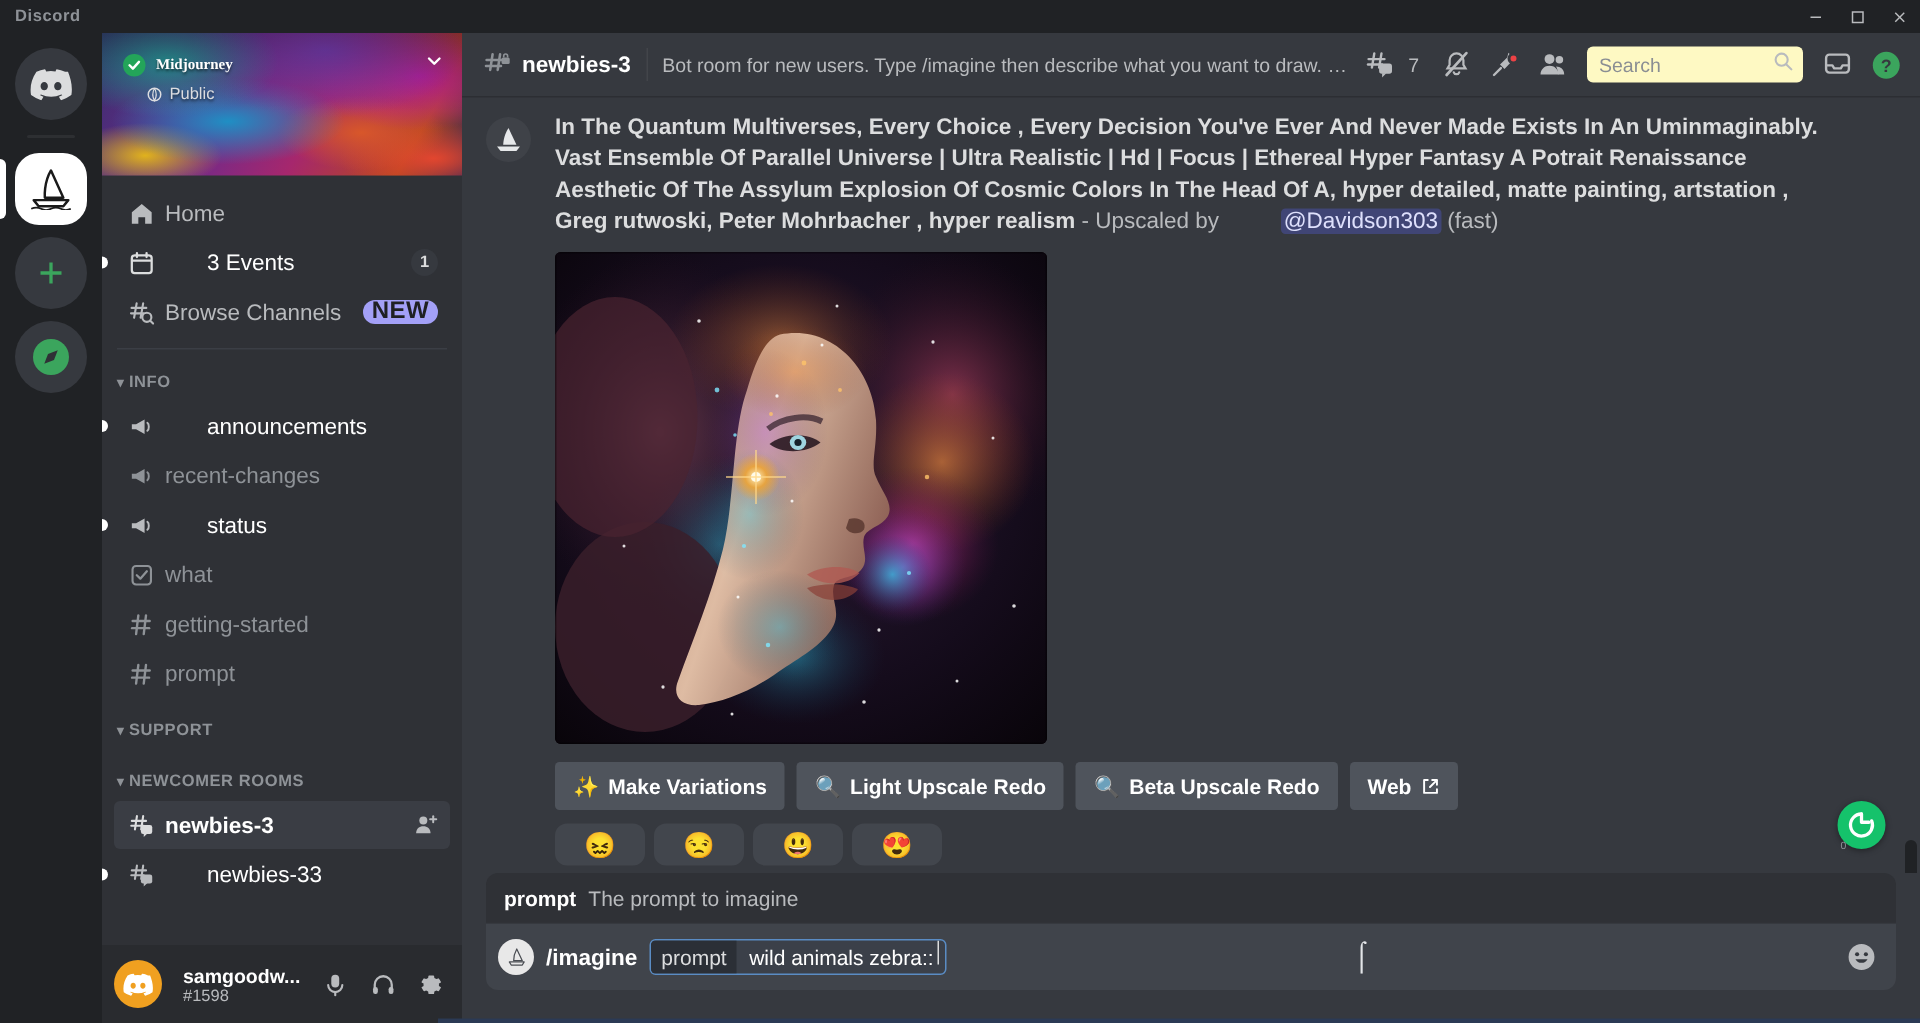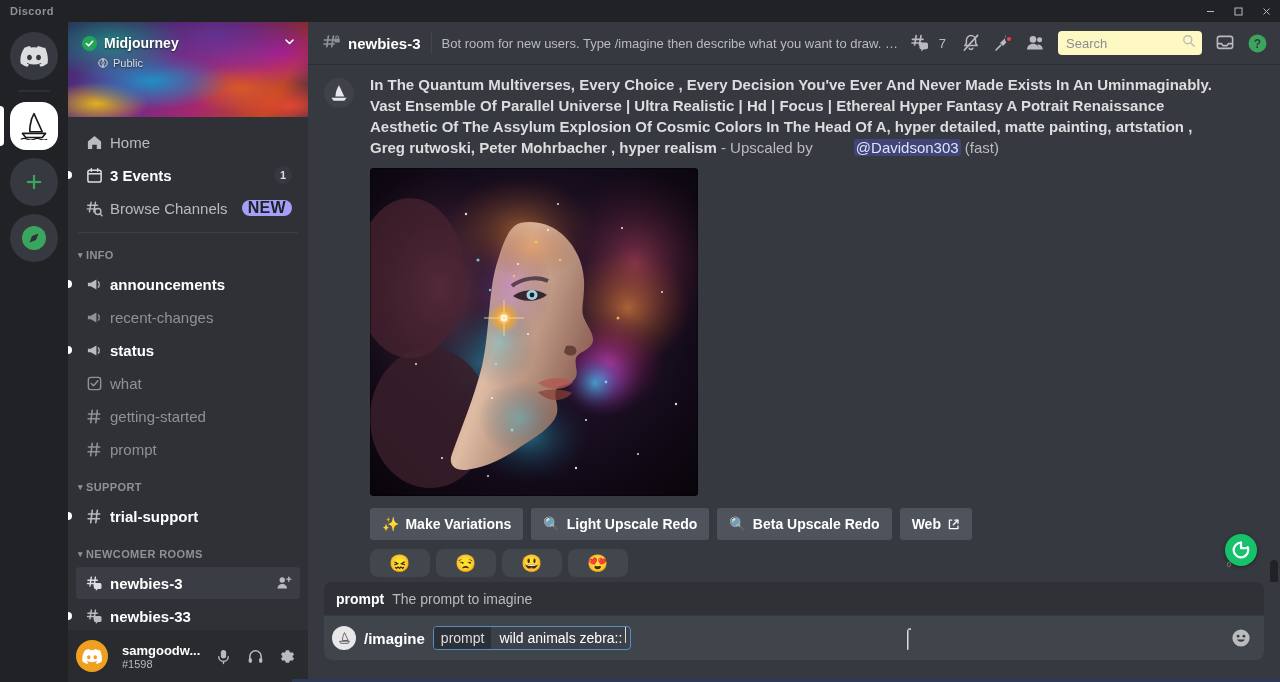--- a/index.html
+++ b/index.html
@@ -66,37 +66,37 @@
   #server-banner .banner-shade { position: absolute; inset: 0; background: linear-gradient(180deg, rgba(0,0,0,.28) 0%, rgba(0,0,0,0) 55%); }
   #server-header-row {
     position: absolute; left: 0; right: 0; top: 12px;
     display: flex; align-items: center; padding: 0 12px 0 14px;
   }
   .verified-badge {
     width: 15px; height: 15px; border-radius: 50%; background: #23a559;
     display: flex; align-items: center; justify-content: center; margin-right: 7px;
     flex: 0 0 15px;
   }
-  #server-name { color: #fff; font-size: 14px; font-weight: bold; text-shadow: 0 1px 2px rgba(0,0,0,.6); }
+  #server-name { color: #fff; font-size: 10px; font-weight: bold; text-shadow: 0 1px 2px rgba(0,0,0,.6); font-family: Liberation Serif, serif; }
   #server-chevron { margin-left: auto; color: #fff; }
   #server-public-row {
     position: absolute; left: 30px; top: 35px; display: flex; align-items: center; gap: 5px;
   }
   #server-public-label { color: #dcdde0; font-size: 11px; text-shadow: 0 1px 2px rgba(0,0,0,.6); }
 
   #channels { flex: 1; overflow: hidden; padding-top: 8px; position: relative; }
   .nav-row {
     display: flex; align-items: center; height: 32px; margin: 1px 8px;
     border-radius: 4px; padding: 0 8px; position: relative; color: #8e9297;
   }
   .nav-row.top { color: #b9bbbe; }
   .nav-row .nav-icon { width: 20px; height: 20px; flex: 0 0 20px; display: flex; align-items: center; justify-content: center; margin-right: 6px; }
   .nav-row .nav-label { font-size: 15px; }
   .nav-row.top .nav-label { font-size: 15px; }
-  .nav-row.unread .nav-label { color: #fff; font-weight: bold; }
+  .nav-row.unread .nav-label { color: #fff; font-weight: normal; margin-left: 28px; }
   .nav-row.active { background: #3a3d44; }
   .nav-row.active .nav-label { color: #fff; font-weight: bold; }
   .unread-dot {
     position: absolute; left: -8px; width: 4px; height: 8px; background: #fff;
     border-radius: 0 4px 4px 0;
   }
   .badge-count {
     margin-left: auto; background: #36393f; color: #dcddde; font-size: 11px; font-weight: bold;
     min-width: 18px; height: 18px; border-radius: 9px; display: flex; align-items: center; justify-content: center;
     padding: 0 5px;
@@ -430,34 +430,20 @@
                 <line x1="2.2" y1="11.4" x2="14.2" y2="11.4"></line>
               </g>
             </svg>
         </span>
         <span class="nav-label">prompt</span>
       </div>
 
       <div class="cat-row">
         <span class="cat-chevron">▾</span>
         <span>SUPPORT</span>
-      </div>
-      <div class="nav-row unread">
-        <span class="unread-dot"></span>
-        <span class="nav-icon">
-          <svg width="17" height="17" viewBox="0 0 18 18">
-              <g stroke="#b9bbbe" stroke-width="1.7" stroke-linecap="round">
-                <line x1="6.6" y1="2.4" x2="5" y2="15.6"></line>
-                <line x1="12" y1="2.4" x2="10.4" y2="15.6"></line>
-                <line x1="2.6" y1="6.4" x2="14.6" y2="6.4"></line>
-                <line x1="2.2" y1="11.4" x2="14.2" y2="11.4"></line>
-              </g>
-            </svg>
-        </span>
-        <span class="nav-label">trial-support</span>
       </div>
 
       <div class="cat-row">
         <span class="cat-chevron">▾</span>
         <span>NEWCOMER ROOMS</span>
       </div>
       <div class="nav-row active">
         <span class="nav-icon">
           <svg width="17" height="17" viewBox="0 0 18 18">
             <g stroke="#dcddde" stroke-width="1.5" stroke-linecap="round">

